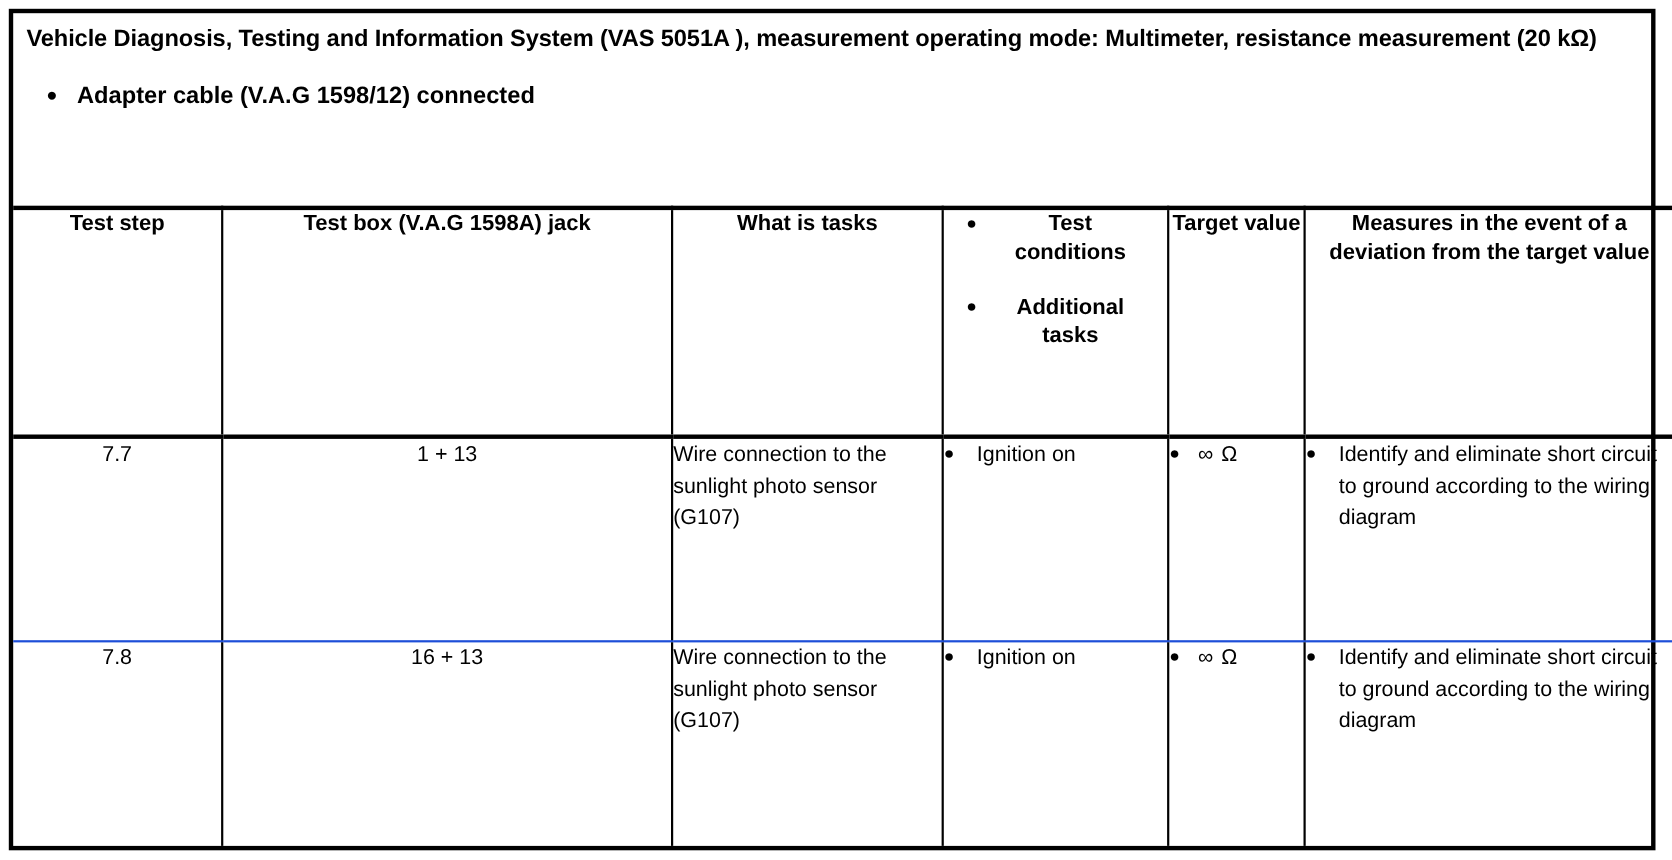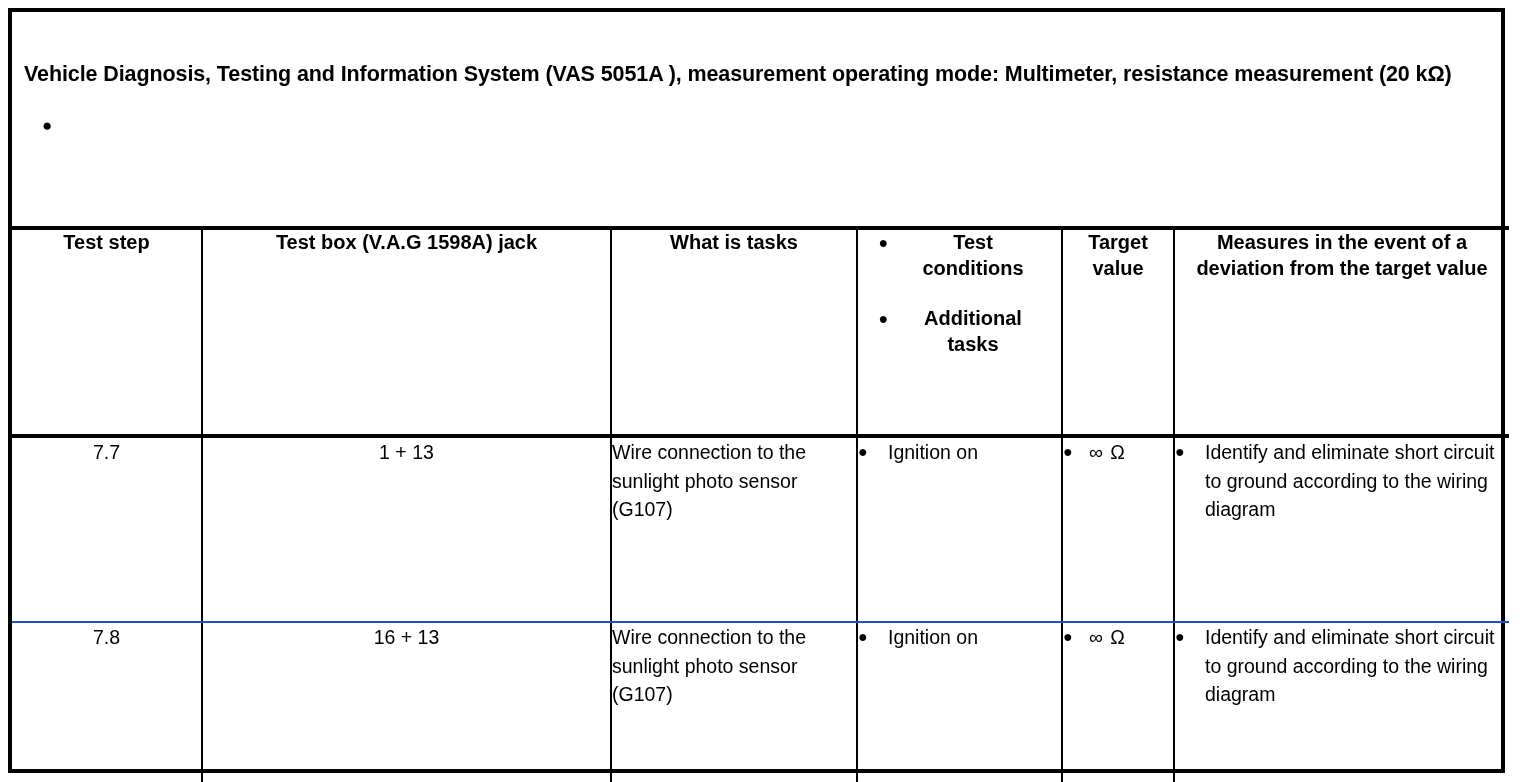--- a/index.html
+++ b/index.html
@@ -24,21 +24,20 @@
     border: 4px solid #000000;
     box-sizing: border-box;
     background: #ffffff;
   }
 
   
   .caption-block {
     box-sizing: border-box;
     padding: 9px 12px 0 12px;
     height: 175px;
-    margin-top: 39px;
   }
   .caption-title {
     font-size: 21.5px;
     font-weight: bold;
     line-height: 1.33;
     letter-spacing: -0.1px;
   }
   .caption-bullet-list {
     margin-top: 24px;
     padding-left: 18px;
@@ -90,21 +89,21 @@
   tbody td {
     font-size: 19.5px;
     line-height: 1.47;
     padding: 10px 8px 0 8px;
   }
 
   .c-step   { width: 190px; text-align: center; }
   .c-jack   { width: 409px; }
   .c-what   { width: 246px; }
   .c-cond   { width: 205px; }
-  .c-target { width: 112px; }
+  .c-target { width: 124px; }
   .c-meas   { width: 335px; }
 
   td.center { text-align: center; }
 
   
   .hdr-bullets { display: block; }
   .hdr-bullet-row {
     display: flex;
     justify-content: center;
     align-items: flex-start;
@@ -145,20 +144,21 @@
 <body>
 
 <div class="page">
 
   <div class="caption-block">
     <div class="caption-title">Vehicle Diagnosis, Testing and Information System (VAS 5051A ), measurement operating mode: Multimeter, resistance measurement (20 kΩ)</div>
 
     <div class="caption-bullet-list">
       <div class="caption-bullet-item">
         <span class="bdot">●</span>
+        <span class="btxt">Adapter cable (V.A.G 1598/12) connected</span>
       </div>
     </div>
   </div>
 
   <table class="test-table">
     <thead>
       <tr>
         <th class="c-step">Test step</th>
         <th class="c-jack">Test box (V.A.G 1598A) jack</th>
         <th class="c-what">What is tasks</th>

